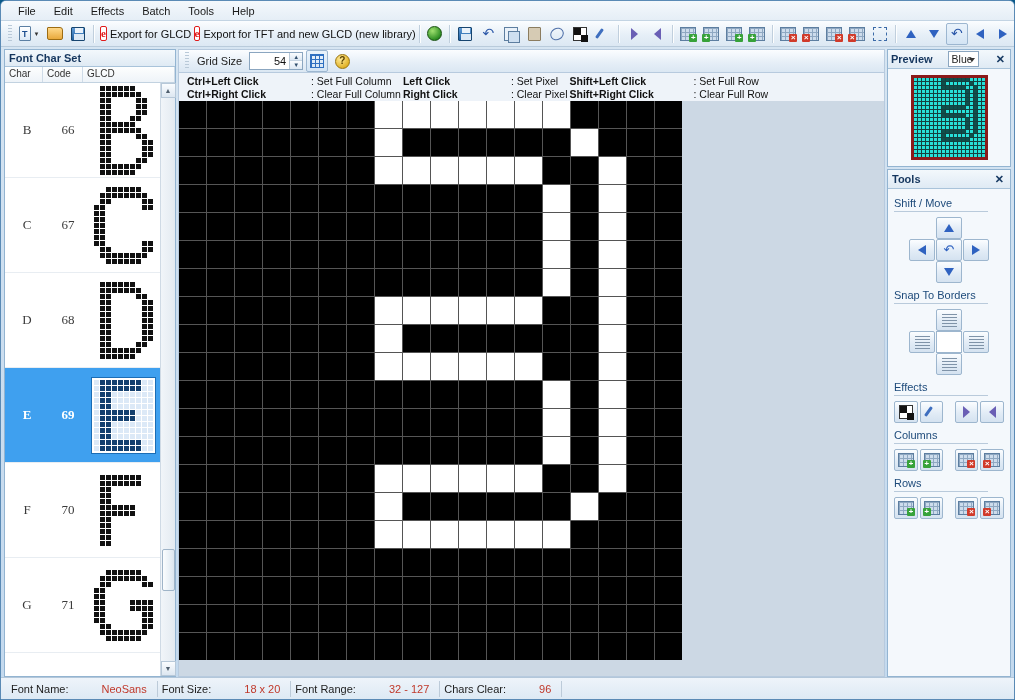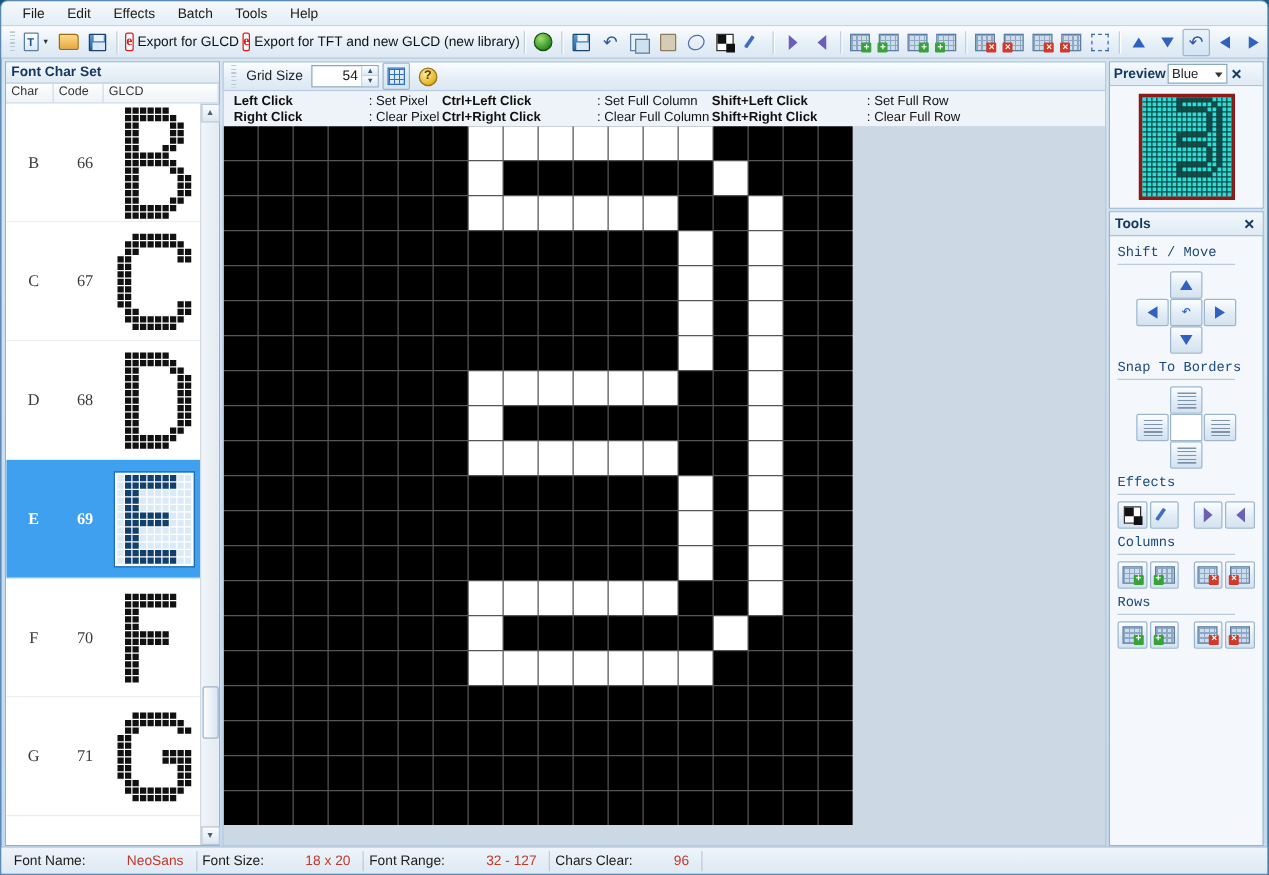--- a/index.html
+++ b/index.html
@@ -301,21 +301,21 @@
   
   #right-dock { width: 124px; flex: 0 0 124px; display: flex; flex-direction: column; gap: 2px;}
   #preview-panel {
     flex: 0 0 118px; background: #f4f8fc;
     border: 1px solid #93b4d1; display: flex; flex-direction: column;
   }
   #preview-head {
     height: 19px; flex: 0 0 19px;
     background: linear-gradient(to bottom,#f3f8fc,#dfeaf4);
     border-bottom: 1px solid #a9c3da;
-    display: flex; align-items: center; padding: 0 3px; gap: 1px;
+    display: flex; align-items: center; padding: 0 3px; gap: 15px;
   }
   #preview-head .dock-title { flex: 0 0 auto; }
   .combo {
     width: 48px; height: 16px; background: #fff;
     border: 1px solid #8ba6c0; display: flex; align-items: center;
     font-size: 10.5px; color: #222; padding-left: 3px; position: relative;
   }
   .combo .arrow {
     position: absolute; right: 3px; top: 6px;
     width: 0;height: 0;border-left:3px solid transparent;border-right:3px solid transparent;border-top:4px solid #333;
@@ -331,21 +331,21 @@
   #tools-panel {
     flex: 1 1 auto; background: #f4f8fc;
     border: 1px solid #93b4d1; display: flex; flex-direction: column; min-height: 0;
   }
   #tools-head {
     height: 19px; flex: 0 0 19px;
     background: linear-gradient(to bottom,#f3f8fc,#dfeaf4);
     border-bottom: 1px solid #a9c3da;
     display: flex; align-items: center; justify-content: space-between; padding: 0 4px;
   }
-  #tools-body { flex: 1 1 auto; padding: 8px 6px 4px 6px; overflow: hidden; font-family: Liberation Mono, monospace; }
+  #tools-body { flex: 1 1 auto; padding: 8px 6px 4px 6px; overflow: hidden; }
   .tool-section { margin-bottom: 6px; }
   .sec-title {
     font-size: 11px; color: #1d4a7a; margin-bottom: 2px;
   }
   .sec-rule { height: 1px; background: #b9cadb; margin-bottom: 5px; width: 85%; }
   .pad-btn {
     width: 26px; height: 22px;
     background: linear-gradient(to bottom,#fbfdff,#e2ecf6 55%,#d4e2f0);
     border: 1px solid #9db6ce; border-radius: 2px;
     display: flex; align-items: center; justify-content: center;
@@ -1375,37 +1375,37 @@
         <div class="tb-btn sunken">
             <span class="ico-grid3"></span>
           </div>
         <div class="tb-btn">
             <span class="ico-help">?</span>
           </div>
       </div>
 
       <div id="hintbar">
         <div class="hint-col">
+          <div class="hint-pair wide">
+            <span class="k">Ctrl+Left Click</span>
+            <span class="v">: Set Full Column</span>
+          </div>
+          <div class="hint-pair wide">
+            <span class="k">Ctrl+Right Click</span>
+            <span class="v">: Clear Full Column</span>
+          </div>
+        </div>
+        <div class="hint-col">
           <div class="hint-pair">
             <span class="k">Left Click</span>
             <span class="v">: Set Pixel</span>
           </div>
           <div class="hint-pair">
             <span class="k">Right Click</span>
             <span class="v">: Clear Pixel</span>
-          </div>
-        </div>
-        <div class="hint-col">
-          <div class="hint-pair wide">
-            <span class="k">Ctrl+Left Click</span>
-            <span class="v">: Set Full Column</span>
-          </div>
-          <div class="hint-pair wide">
-            <span class="k">Ctrl+Right Click</span>
-            <span class="v">: Clear Full Column</span>
           </div>
         </div>
         <div class="hint-col">
           <div class="hint-pair wide">
             <span class="k">Shift+Left Click</span>
             <span class="v">: Set Full Row</span>
           </div>
           <div class="hint-pair wide">
             <span class="k">Shift+Right Click</span>
             <span class="v">: Clear Full Row</span>

